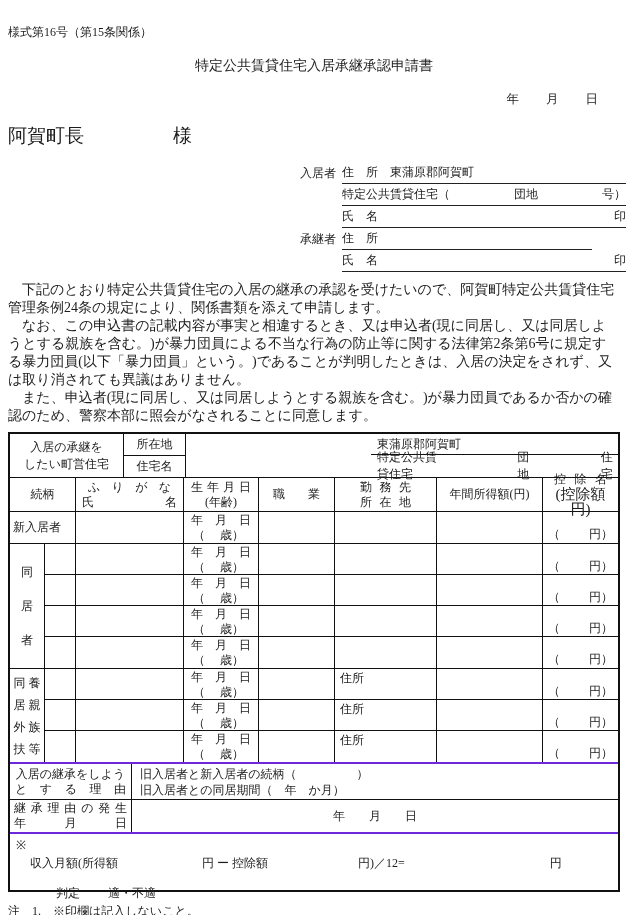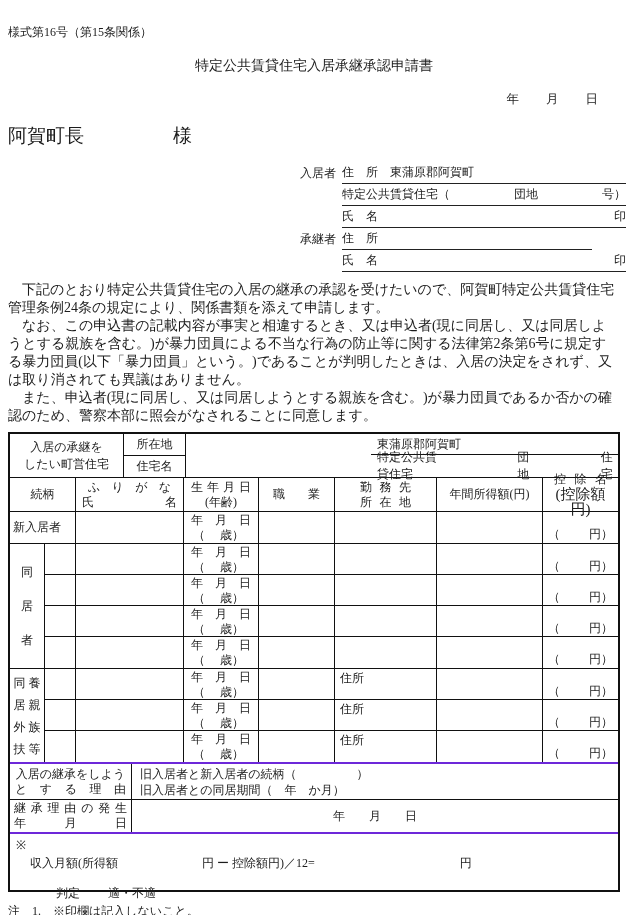--- a/index.html
+++ b/index.html
@@ -72,21 +72,21 @@
   .ded-line { display:flex; justify-content:space-between; padding:0 5px 2px 5px; line-height:14px; }
   .work-addr { justify-content:flex-start; padding:1px 0 0 5px; }
 
   .reason-row { height:36px; }
   .occ-row { height:34px; }
   .assess-row { height:56px; }
   .rlines { padding-left:8px; line-height:16px; }
   .occ-val { text-align:center; }
   .assess { display:block; padding:2px 6px; width:100%; }
   .inc-line { display:flex; margin-top:2px; padding-left:14px; }
-  .inc-line .p2 { margin-left:84px; } .inc-line .p3 { } .inc-line .p4 { margin-left:145px; }
+  .inc-line .p2 { margin-left:84px; } .inc-line .p3 { margin-left:90px; } .inc-line .p4 { margin-left:145px; }
   .judge-line { display:flex; margin-top:13px; padding-left:40px; }
   .judge-line .jv { margin-left:28px; }
   .small { font-size:15px; }
 
   .notes { margin-top:11px; line-height:16.5px; font-size:12px; }
 </style>
 </head>
 <body>
 
 <div class="page">

